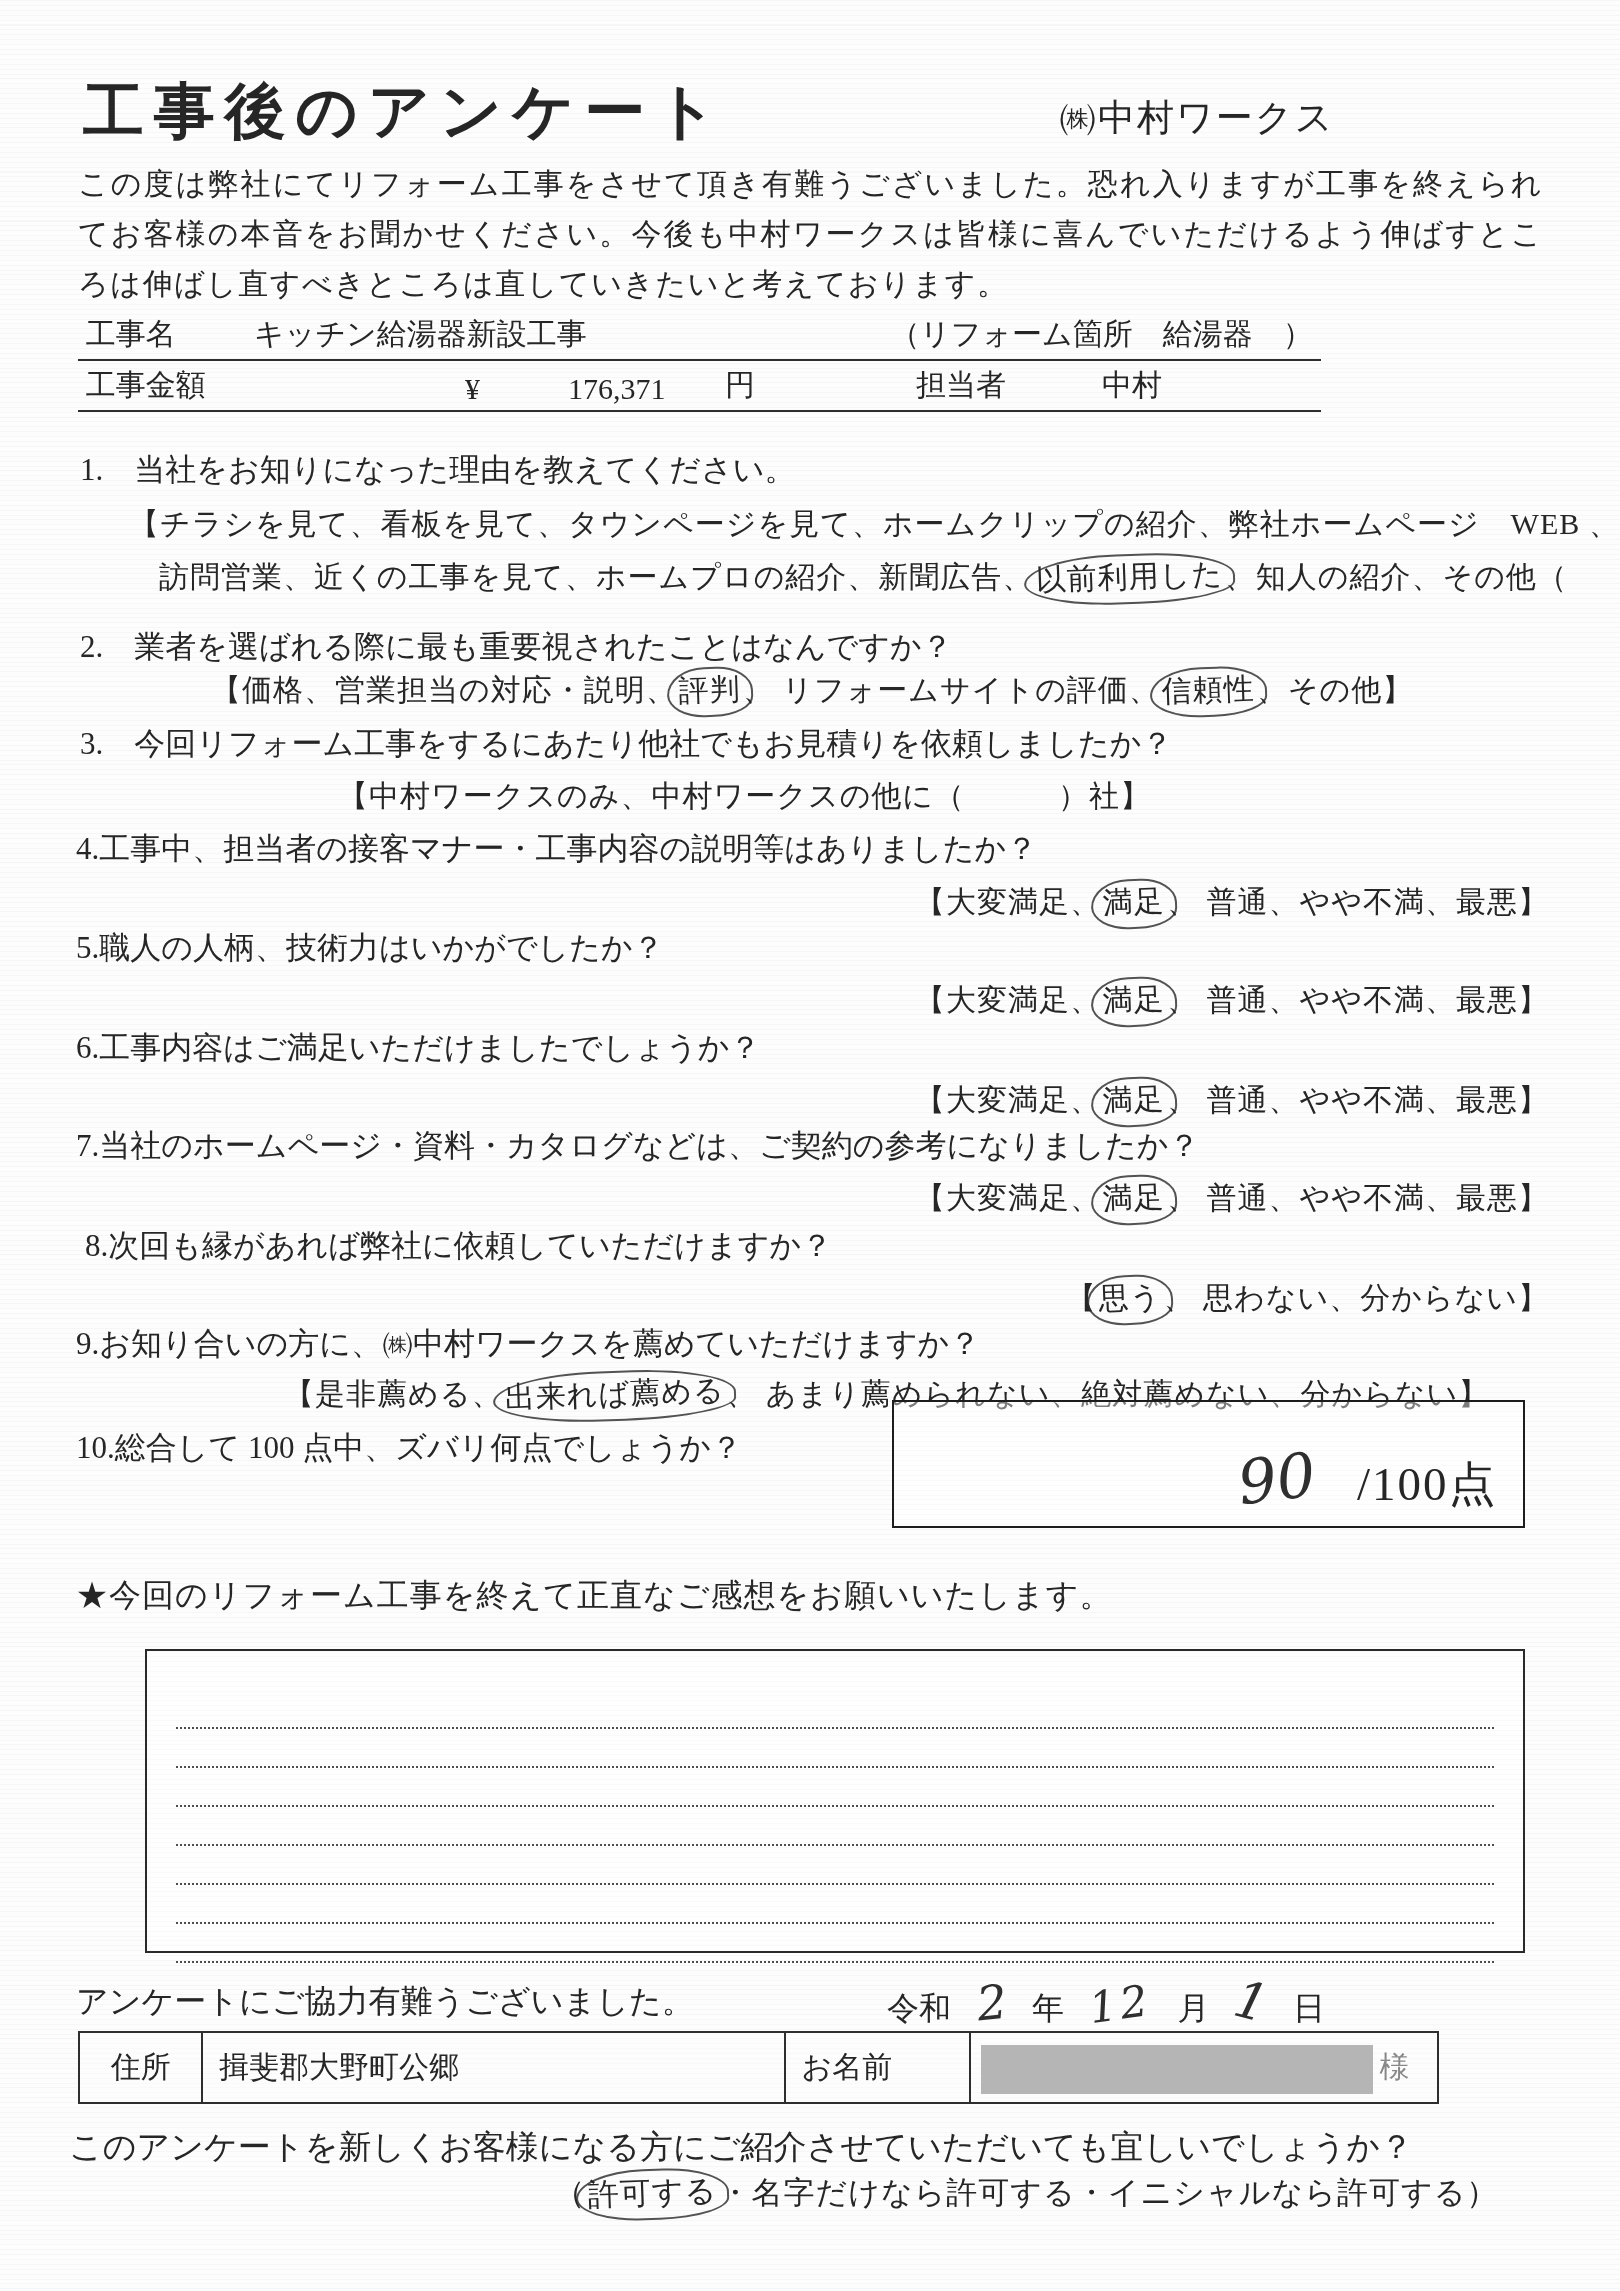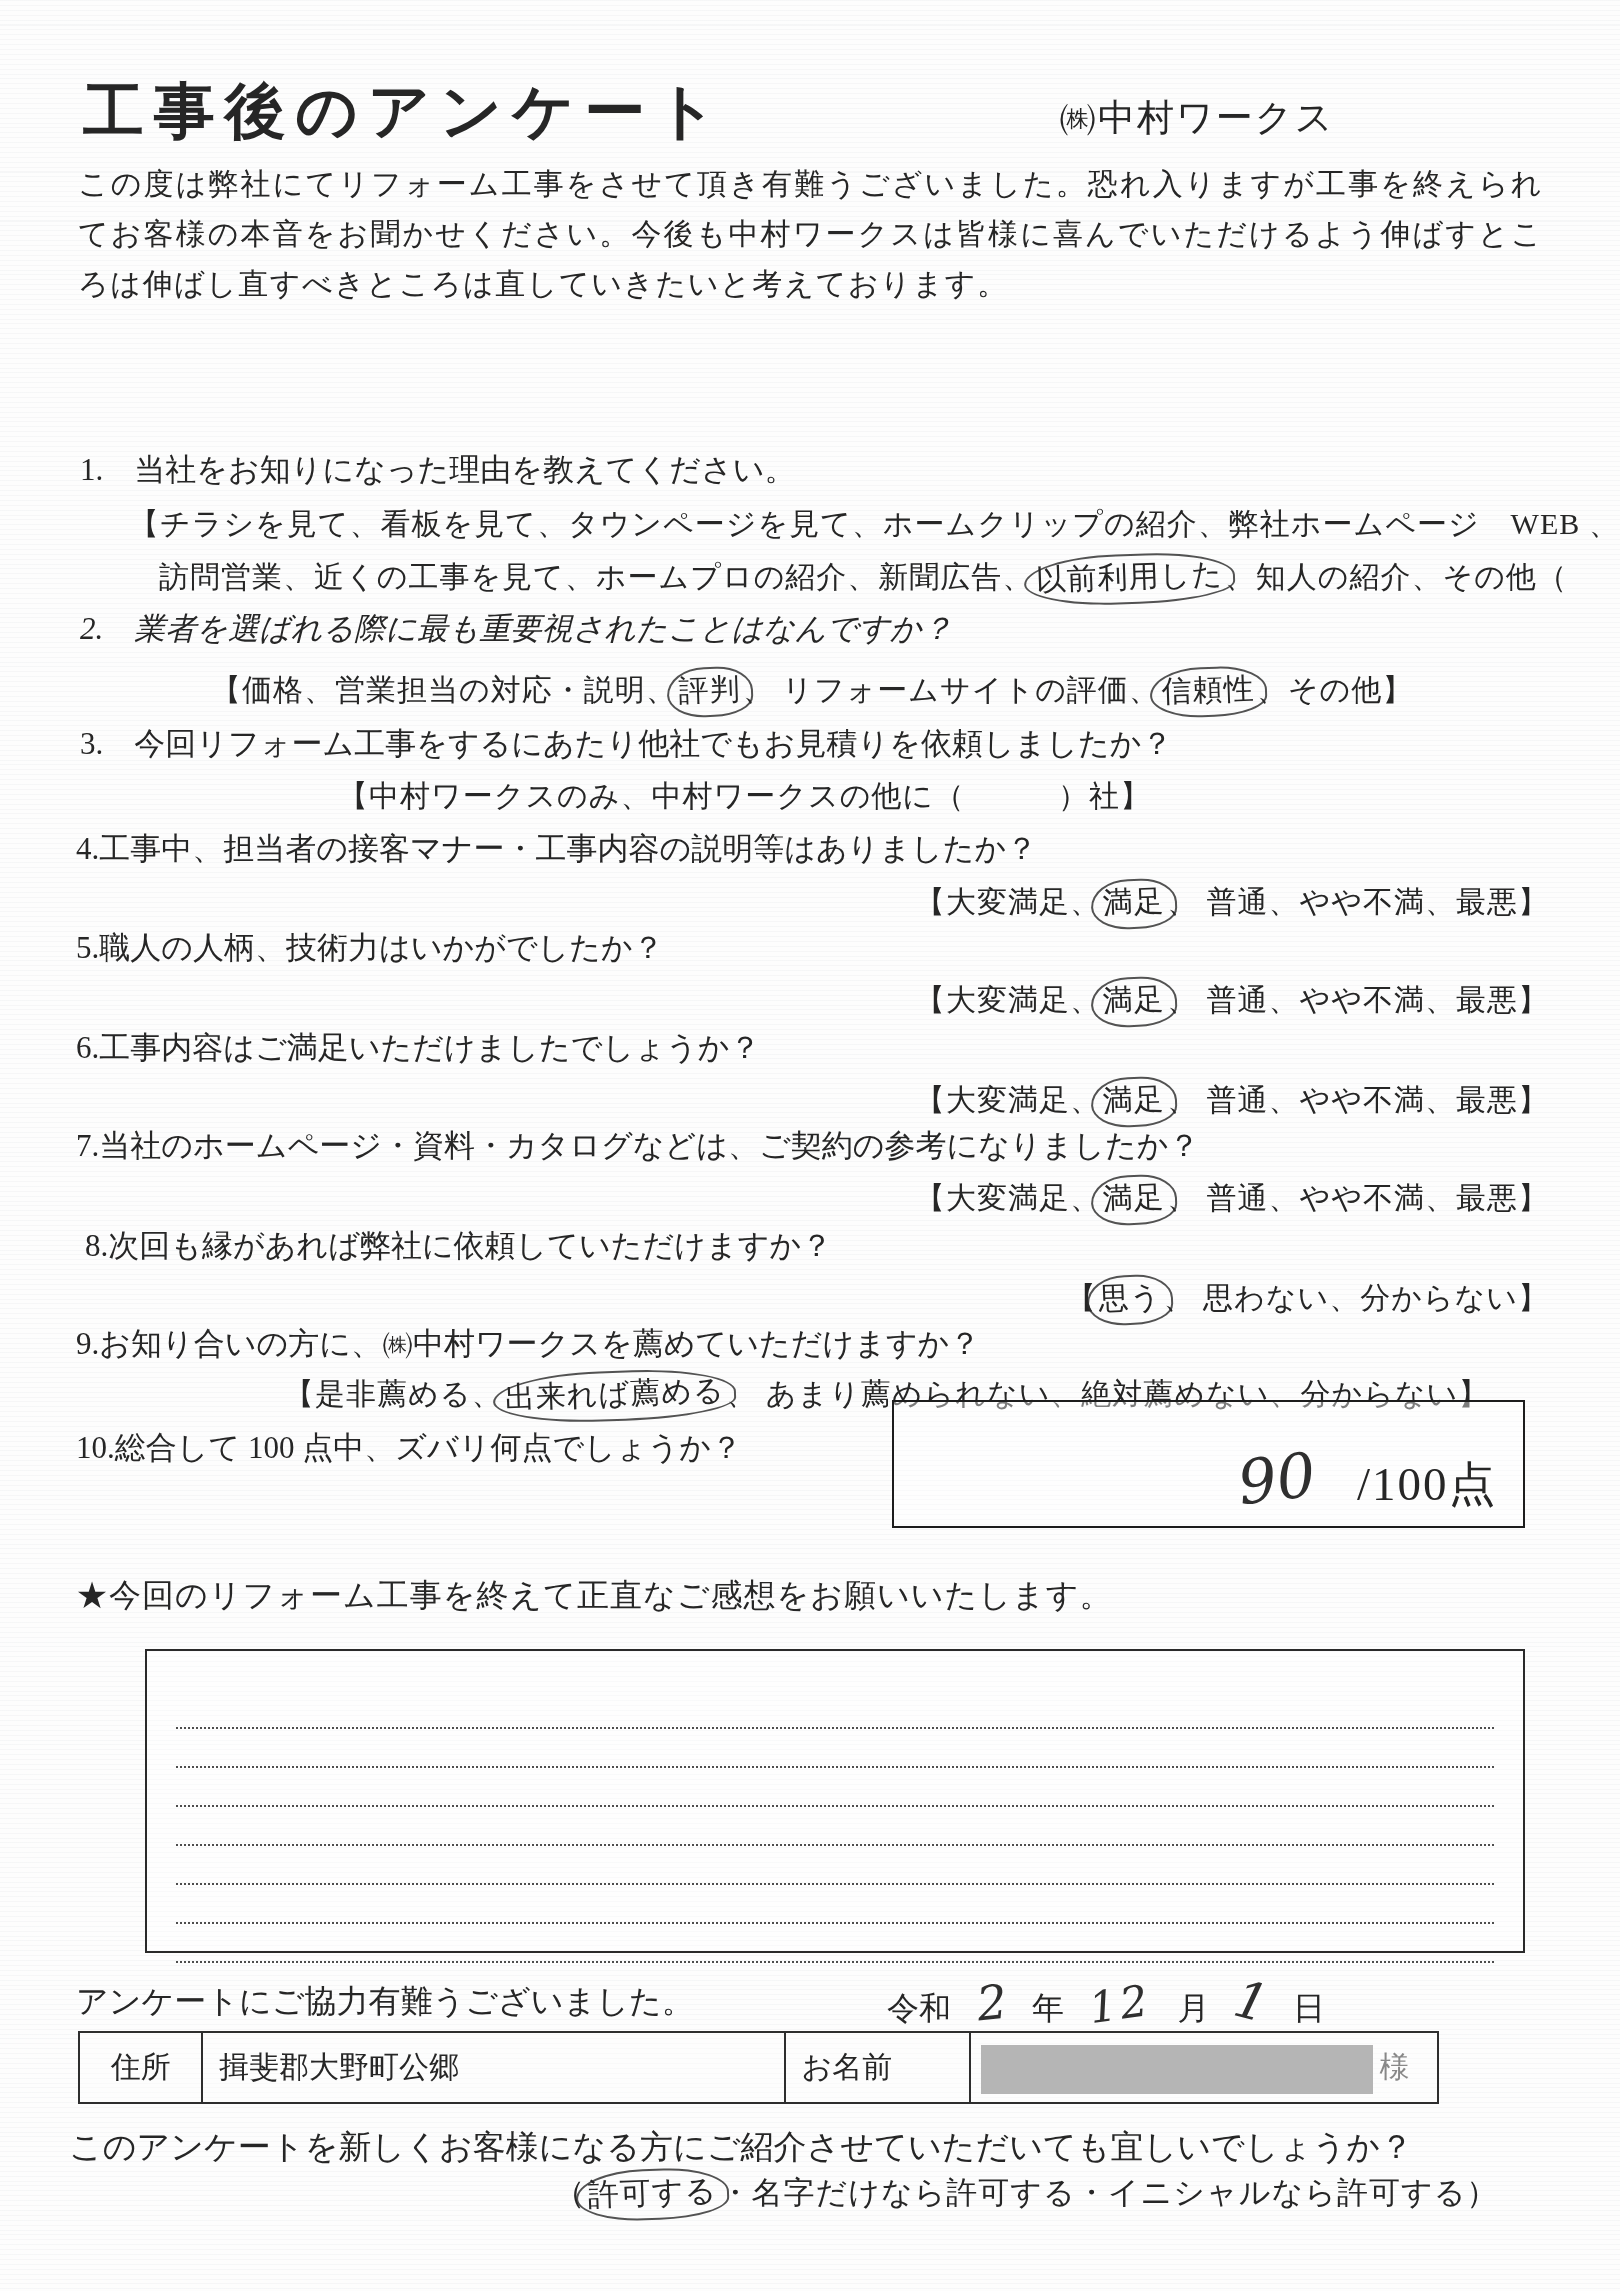--- a/index.html
+++ b/index.html
@@ -56,28 +56,43 @@
 </head>
 <body>
 
 <div class="page">
 
   <div class="abs title" style="left:83px; top:71px;">工事後のアンケート</div>
   <div class="abs company" style="left:1059px; top:93px;">㈱中村ワークス</div>
 
   <div class="abs intro" style="left:78px; top:159px; width:1465px;">この度は弊社にてリフォーム工事をさせて頂き有難うございました。恐れ入りますが工事を終えられてお客様の本音をお聞かせください。今後も中村ワークスは皆様に喜んでいただけるよう伸ばすところは伸ばし直すべきところは直していきたいと考えております。</div>
 
+  <div class="abs" style="left:78px; top:310px; width:1243px;">
+    <div class="prow">
+      <span class="pl" style="left:7.8px">工事名</span>
+      <span class="pl" style="left:176px">キッチン給湯器新設工事</span>
+      <span class="pl" style="left:812px">（リフォーム箇所　給湯器　）</span>
+    </div>
+    <div class="prow">
+      <span class="pl" style="left:7.8px">工事金額</span>
+      <span class="pl" style="left:387px">¥</span>
+      <span class="pl" style="left:490px">176,371</span>
+      <span class="pl" style="left:647px">円</span>
+      <span class="pl" style="left:838px">担当者</span>
+      <span class="pl" style="left:1024px">中村</span>
+    </div>
+  </div>
 
   <div class="abs t" style="left:80px; top:449px;">1.　当社をお知りになった理由を教えてください。</div>
   <div class="abs opts" style="left:129px; top:504px;">【チラシを見て、看板を見て、タウンページを見て、ホームクリップの紹介、弊社ホームページ　WEB 、</div>
   <div class="abs opts" style="left:159px; top:557px;">
     <span>訪問営業、近くの工事を見て、ホームプロの紹介、新聞広告、</span><span class="circled"><span>以前利用した</span></span><span>、知人の紹介、その他（　　　　　　　　）】</span>
   </div>
 
-  <div class="abs t" style="left:80px; top:608px;font-style:italic;">2.　業者を選ばれる際に最も重要視されたことはなんですか？</div>
+  <div class="abs t" style="left:80px; top:626px;">2.　業者を選ばれる際に最も重要視されたことはなんですか？</div>
   <div class="abs opts" style="left:211px; top:670px;">
     <span>【価格、営業担当の対応・説明、</span><span class="circled"><span>評判</span></span><span>、 リフォームサイトの評価、</span><span class="circled"><span>信頼性</span></span><span>、その他】</span>
   </div>
 
   <div class="abs t" style="left:80px; top:723px;">3.　今回リフォーム工事をするにあたり他社でもお見積りを依頼しましたか？</div>
   <div class="abs opts" style="left:338px; top:776px;font-family:Liberation Mono, monospace;">【中村ワークスのみ、中村ワークスの他に（　　　）社】</div>
 
   <div class="abs t" style="left:76px; top:828px;">4.工事中、担当者の接客マナー・工事内容の説明等はありましたか？</div>
   <div class="abs opts" style="right:114px; top:882px;">
     <span>【大変満足、</span><span class="circled"><span>満足</span></span><span>、 普通、やや不満、最悪】</span>

